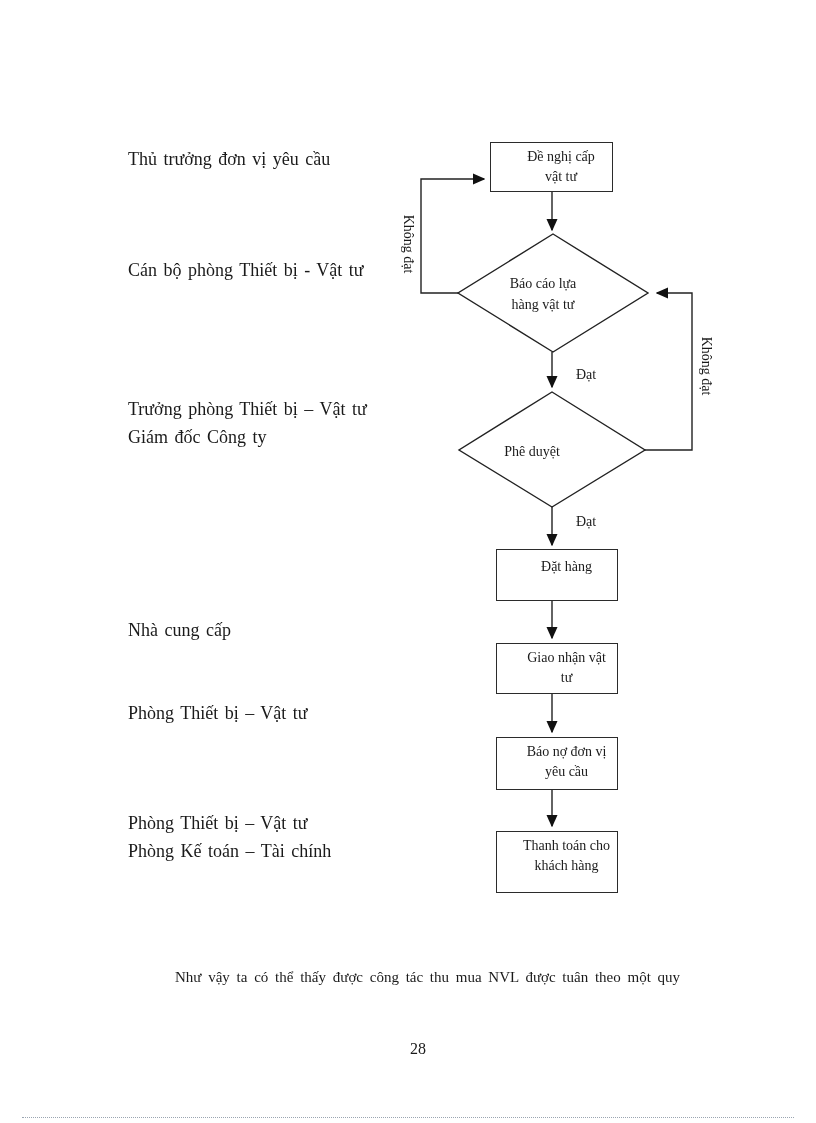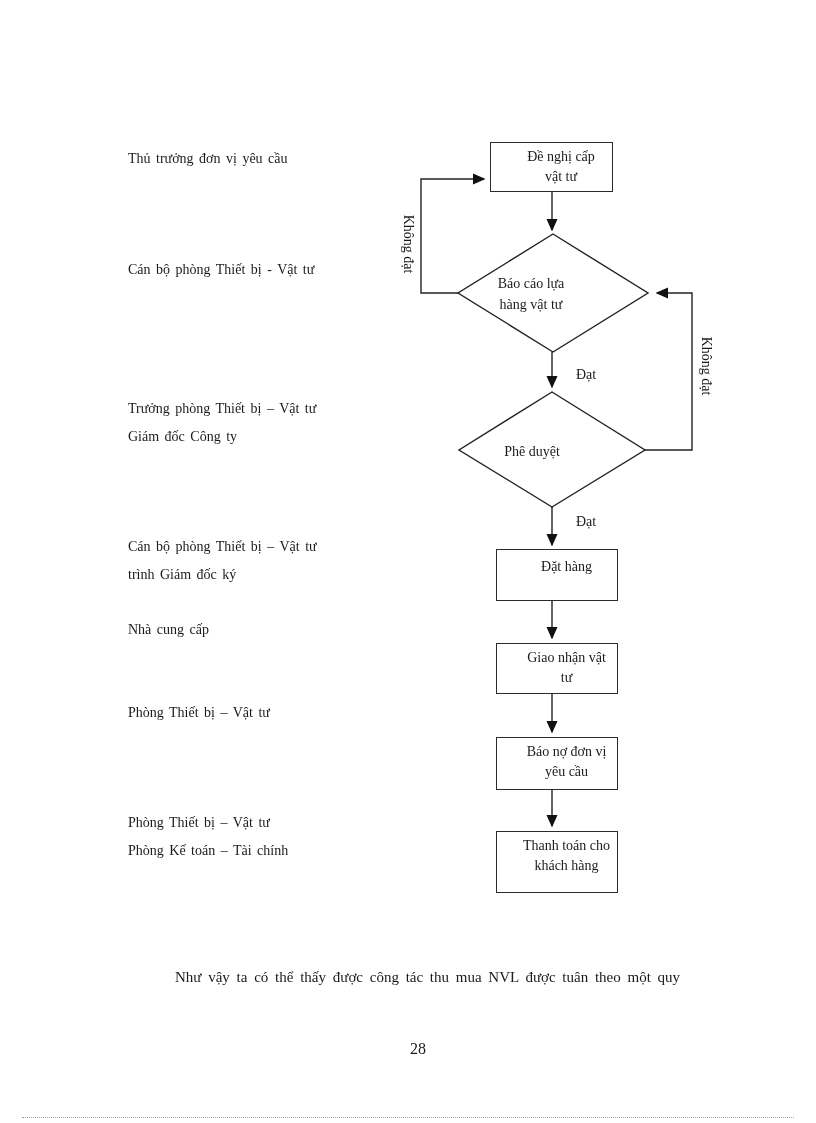--- a/index.html
+++ b/index.html
@@ -8,21 +8,21 @@
     width: 816px;
     height: 1123px;
     margin: 0 auto;
     background: #ffffff;
     font-family: "Liberation Serif", "DejaVu Serif", serif;
     color: #1a1a1a;
     overflow: hidden;
   }
   .abs { position: absolute; }
   .actor {
-    font-size: 14px;
+    font-size: 18px;
     line-height: 28px;
     word-spacing: 2px;
     white-space: nowrap;
   }
   .fc-box {
     position: absolute;
     box-sizing: border-box;
     border: 1.6px solid #2b2b2b;
     background: #ffffff;
     text-align: center;
@@ -105,41 +105,37 @@
   <div class="abs actor" style="left:128px; top:145px;">
     <div>Thủ trưởng đơn vị yêu cầu</div>
   </div>
   <div class="abs actor" style="left:128px; top:256px;">
     <div>Cán bộ phòng Thiết bị - Vật tư</div>
   </div>
   <div class="abs actor" style="left:128px; top:395px;">
     <div>Trưởng phòng Thiết bị – Vật tư</div>
     <div>Giám đốc Công ty</div>
   </div>
-  <div class="abs actor" style="left:128px; top:533px;">
-    <div>Cán bộ phòng Thiết bị – Vật tư</div>
-    <div>trình Giám đốc ký</div>
-  </div>
   <div class="abs actor" style="left:128px; top:616px;">
     <div>Nhà cung cấp</div>
   </div>
   <div class="abs actor" style="left:128px; top:699px;">
     <div>Phòng Thiết bị – Vật tư</div>
   </div>
   <div class="abs actor" style="left:128px; top:809px;">
     <div>Phòng Thiết bị – Vật tư</div>
     <div>Phòng Kế toán – Tài chính</div>
   </div>
 
   <div class="fc-box" style="left:490px; top:142px; width:123px; height:50px; padding-top:4px;">
     <div>Đề nghị cấp</div>
     <div>vật tư</div>
   </div>
 
-  <div class="diamond-label" style="left:456px; top:273px;text-align:center;">
+  <div class="diamond-label" style="left:468px; top:273px;text-align:center;">
     <div>Báo cáo lựa</div>
     <div>hàng vật tư</div>
   </div>
 
   <div class="diamond-label" style="left:457px; top:441px;">
     <div>Phê duyệt</div>
   </div>
 
   <div class="fc-box" style="left:496px; top:643px; width:122px; height:51px; padding-top:4px;">
     <div>Giao nhận vật</div>

